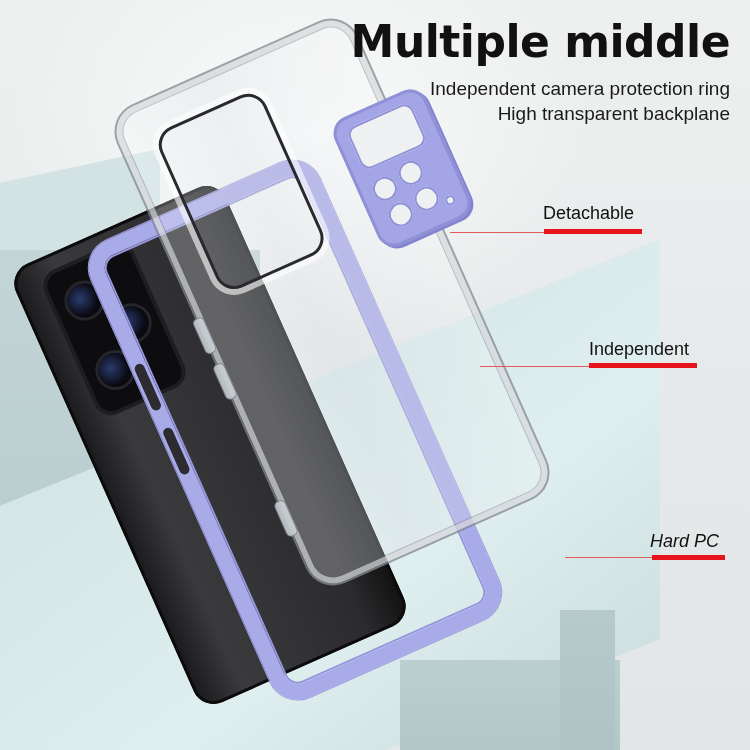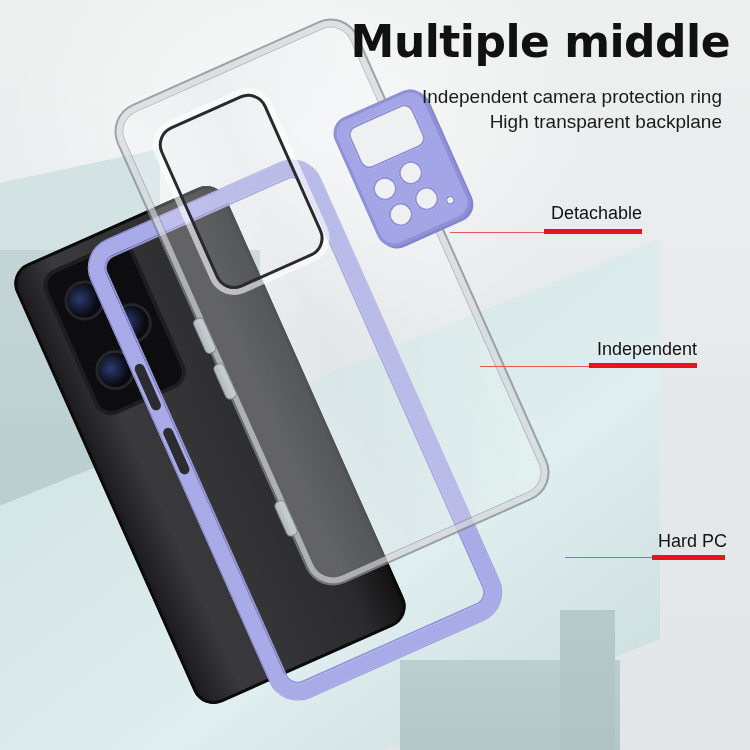--- a/index.html
+++ b/index.html
@@ -129,27 +129,27 @@
     .headline {
       position: absolute; right: 20px; top: 16px;
       font-family: "DejaVu Sans", sans-serif;
       font-weight: bold; font-size: 44px; color: #111;
       letter-spacing: -0.5px;
       margin: 0;
     }
     .features {
       position: absolute; right: 20px; top: 76px; text-align: right;
       font-size: 19px; line-height: 25px; color: #1a1a1a;
-      margin: 8px; padding: 0; list-style: none;
+      margin: 0; padding: 0; list-style: none;
     }
 
     
     .callout { position: absolute; }
     .callout-label {
-      position: absolute; font-size: 18px; color: #111; white-space: nowrap; margin-left: 8px;
+      position: absolute; font-size: 18px; color: #111; white-space: nowrap;
     }
     .callout-bar {
       position: absolute; height: 5px; background: #e8141c;
     }
     .callout-line {
       position: absolute; height: 1px; background: #e35a5a;
     }
   </style>
 </head>
 <body>
@@ -207,16 +207,16 @@
   </div>
 
   <div class="callout">
     <div class="callout-line" style="left:480px; top:366px; width:112px;"></div>
     <div class="callout-label" style="left:589px; top:339px;">Independent</div>
     <div class="callout-bar" style="left:589px; top:363px; width:108px;"></div>
   </div>
 
   <div class="callout">
     <div class="callout-line" style="left:565px; top:557px; width:88px;"></div>
-    <div class="callout-label" style="left:650px; top:531px;">Hard PC</div>
+    <div class="callout-label" style="left:650px; top:531px;font-style:italic;">Hard PC</div>
     <div class="callout-bar" style="left:652px; top:555px; width:73px;"></div>
   </div>
 </div>
 
 </body></html>

